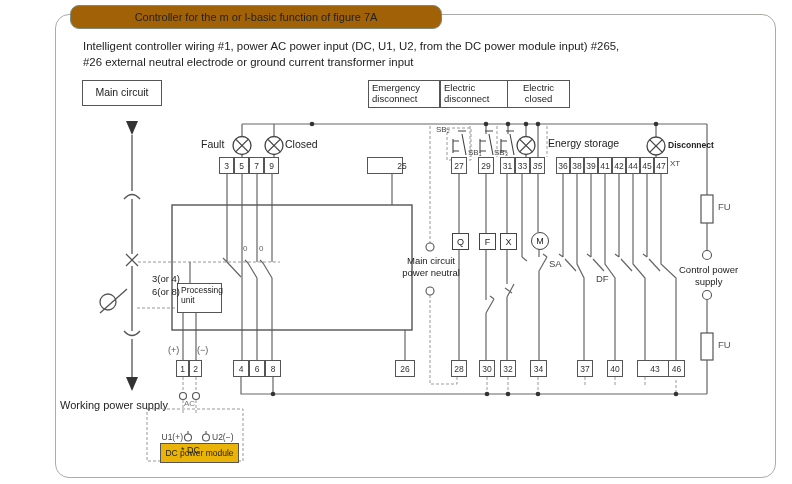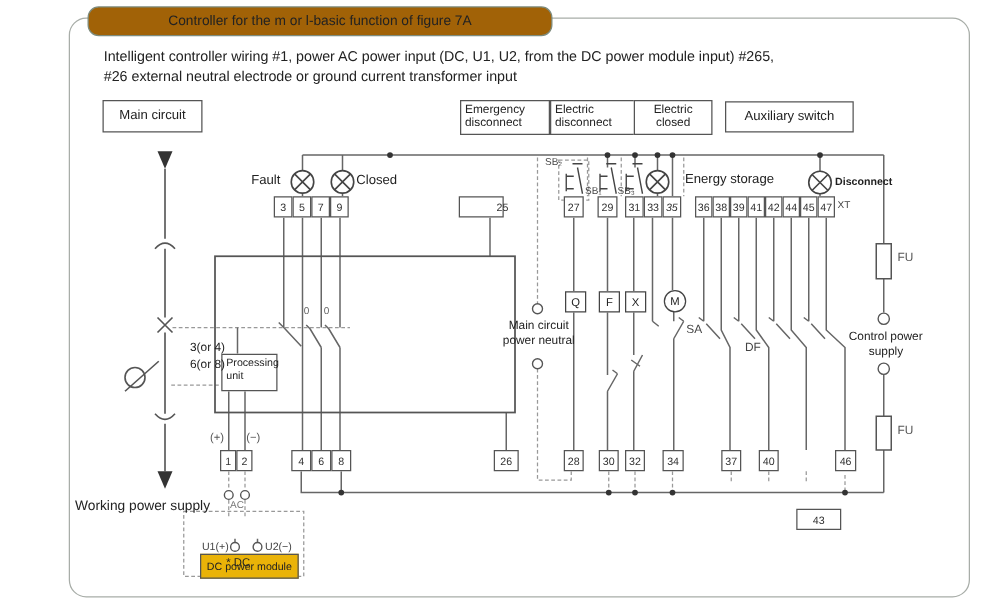--- a/index.html
+++ b/index.html
@@ -161,23 +161,20 @@
       <span>Emergency</span>
       <span>disconnect</span>
     </div>
   <div class="hdr hdr2" style="left:440px;top:80px;width:64px;height:26px;">
       <span>Electric</span>
       <span>disconnect</span>
     </div>
   <div class="hdr" style="left:507px;top:80px;width:61px;height:26px;font-size:9.5px;">
       <span>Electric</span>
       <span>closed</span>
-    </div>
-  <div class="hdr" style="left:580px;top:81px;width:101px;height:23px;">
-      <span>Auxiliary switch</span>
     </div>
 
   <div class="cbox" style="left:452px;top:233px;width:15px;height:15px;">Q</div>
   <div class="cbox" style="left:479px;top:233px;width:15px;height:15px;">F</div>
   <div class="cbox" style="left:500px;top:233px;width:15px;height:15px;">X</div>
   <div class="mcirc">M</div>
   <div class="procbox"><span>Processing</span><br><span>unit</span></div>
   <div class="dcbox">DC power module</div>
 
   <div class="lbl" style="left:201px;top:139px;font-size:10.5px;">Fault</div>
@@ -232,16 +229,16 @@
       <div class="term" style="left: 233px; top: 360px; width: 16px;">4</div>
       <div class="term" style="left: 249px; top: 360px; width: 16px;">6</div>
       <div class="term" style="left: 265px; top: 360px; width: 16px;">8</div>
       <div class="term" style="left: 395px; top: 360px; width: 20px;">26</div>
       <div class="term" style="left: 451px; top: 360px; width: 16px;">28</div>
       <div class="term" style="left: 479px; top: 360px; width: 16px;">30</div>
       <div class="term" style="left: 500px; top: 360px; width: 16px;">32</div>
       <div class="term" style="left: 530px; top: 360px; width: 17px;">34</div>
       <div class="term" style="left: 577px; top: 360px; width: 16px;">37</div>
       <div class="term" style="left: 607px; top: 360px; width: 16px;">40</div>
-      <div class="term" style="left: 637px; top: 360px; width: 36px; margin-top: 47px;">43</div>
+      <div class="term" style="left: 637px; top: 360px; width: 36px;">43</div>
       <div class="term" style="left: 668px; top: 360px; width: 17px;">46</div>
     </div>
 </div>
 
 </body></html>

